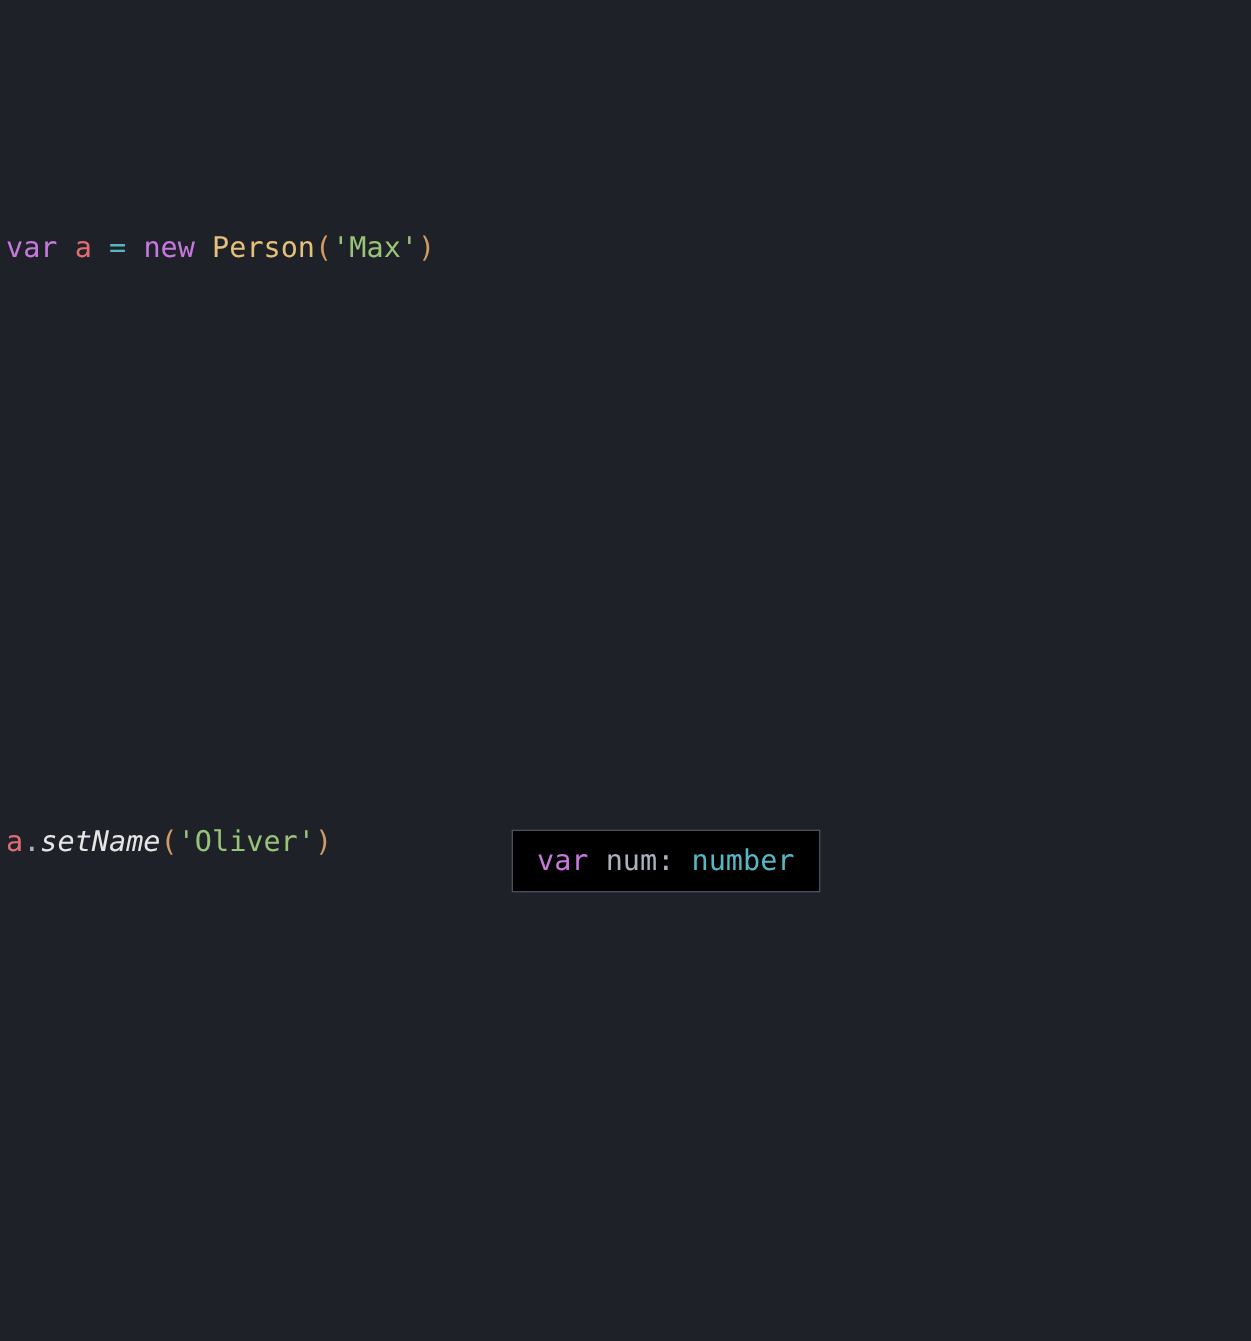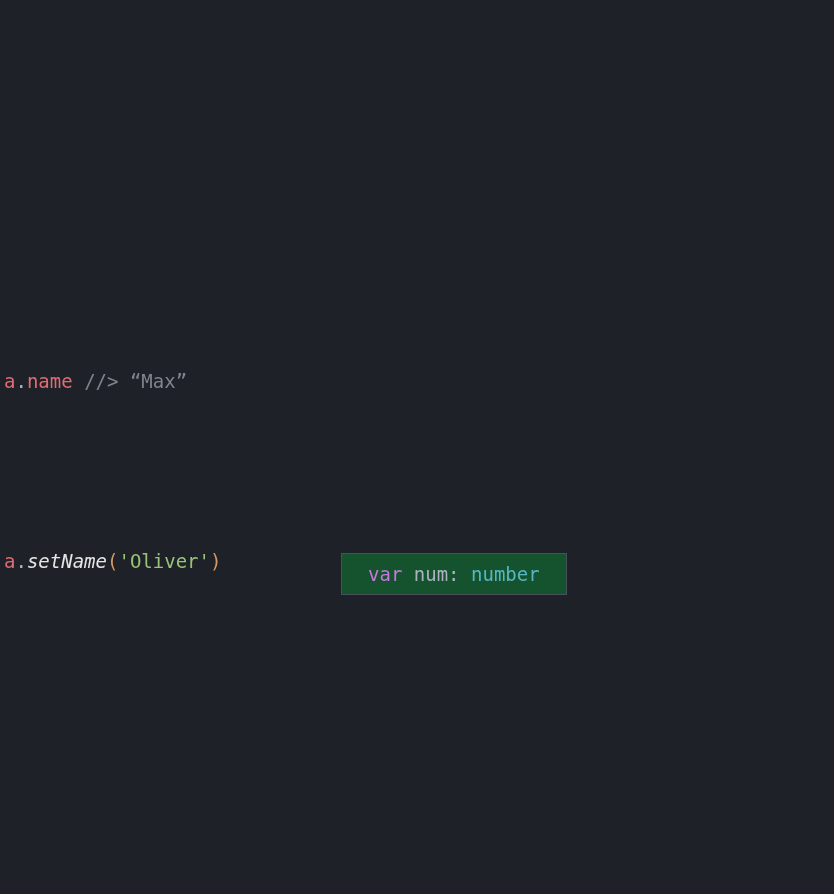--- a/index.html
+++ b/index.html
@@ -27,45 +27,45 @@
   .tok-class     { color: #e5c07b; } 
   .tok-func      { color: #e5e5e5; font-style: italic; } 
   .tok-string    { color: #98c379; }
   .tok-punc      { color: #abb2bf; }
   .tok-paren     { color: #d19a66; }
   .tok-op        { color: #56b6c2; } 
   .tok-comment   { color: #7f848e; font-style: normal; }
 
   .tooltip {
     position: absolute;
-    background: #14532d;
+    background: #000000;
     border: 1px solid #494f5c;
-    padding: 2px 26px;
+    padding: 2px 16px;
     color: #abb2bf;
     font-family: inherit;
     font-size: 19px;
     line-height: 36px;
     white-space: pre;
     z-index: 10;
   }
   .tooltip .kw   { color: #c678dd; }
   .tooltip .type { color: #56b6c2; }
   .tooltip .id   { color: #abb2bf; }
 </style>
 </head>
 <body>
 
 <div class="editor">
 
   
+  <div class="line"><span class="tok-keyword">var</span> <span class="tok-var">a</span> <span class="tok-op">=</span> <span class="tok-keyword">new</span> <span class="tok-class">Person</span><span class="tok-paren">(</span><span class="tok-string">'Max'</span><span class="tok-paren">)</span></div>
 
   <div class="line"></div>
 
   
-  <div class="line"><span class="tok-var">a</span><span class="tok-punc">.</span><span class="tok-prop">name</span> <span class="tok-comment">//&gt; “Max”</span></div>
 
   
   <div class="line"><span class="tok-var">a</span><span class="tok-punc">.</span><span class="tok-func">setName</span><span class="tok-paren">(</span><span class="tok-string">'Oliver'</span><span class="tok-paren">)</span></div>
 
   
 
   
   
 
   

